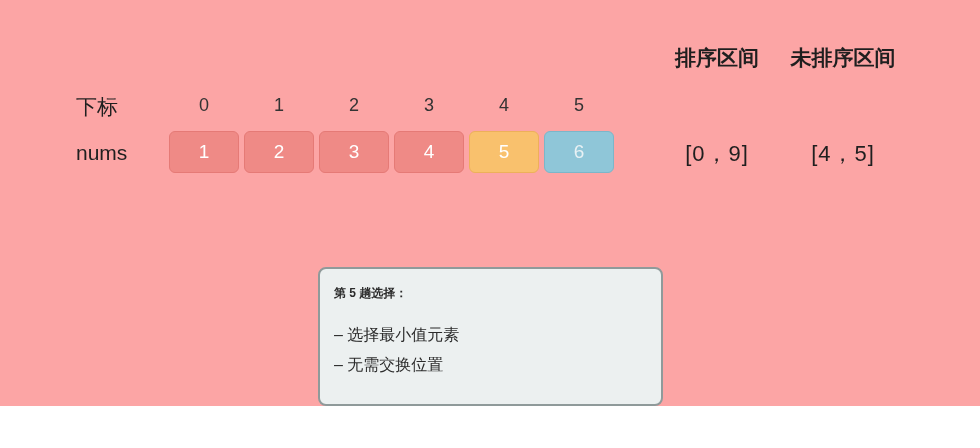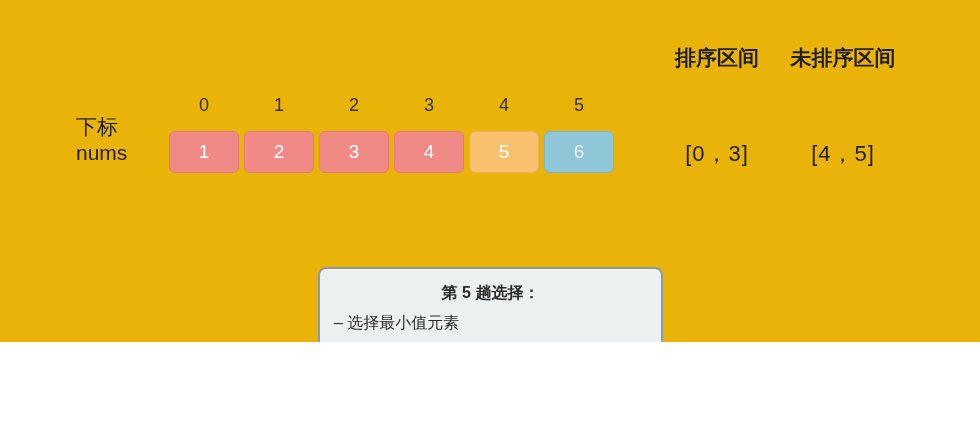--- a/index.html
+++ b/index.html
@@ -3,43 +3,43 @@
 <meta charset="utf-8">
 <style>
   html, body { margin: 0; padding: 0; }
   body {
     font-family: "Liberation Sans", "DejaVu Sans", sans-serif;
     background: #ffffff;
   }
   .canvas {
     position: relative;
     width: 980px;
-    height: 342px;
-    background: #eab308;
+    height: 406px;
+    background: #fca5a5;
     overflow: hidden;
   }
   .col-header {
     position: absolute;
     top: 44px;
     font-size: 21px;
     font-weight: 700;
     color: #1f1f1f;
     text-align: center;
     white-space: nowrap;
   }
   .hdr-sorted { left: 663px; width: 108px; }
   .hdr-unsorted { left: 778px; width: 130px; }
   .row-label {
     position: absolute;
     left: 76px;
     font-size: 21px;
     color: #1f1f1f;
     white-space: nowrap;
   }
-  .label-index { top: 93px; margin-top: 20px; }
+  .label-index { top: 93px; }
   .label-nums { top: 141px; }
   .indices {
     position: absolute;
     left: 169px;
     top: 95px;
     display: flex;
     gap: 5px;
   }
   .idx {
     width: 70px;
@@ -82,26 +82,25 @@
     top: 267px;
     width: 345px;
     height: 139px;
     box-sizing: border-box;
     border-radius: 8px;
     border: 2px solid #8f9a9a;
     background: #ecf0f0;
     padding: 12px 14px;
   }
   .info-title {
-    font-size: 16px;
+    font-size: 12px;
     font-weight: 700;
     color: #2b2b2b;
     line-height: 24px;
-    margin-bottom: 3px;
-    text-align: center;
+    margin-bottom: 15px;
   }
   .info-line {
     font-size: 16px;
     color: #2b2b2b;
     line-height: 30px;
     white-space: nowrap;
   }
 </style>
 </head>
 <body>
@@ -125,21 +124,22 @@
 
   <div class="cells">
     <div class="cell" style="background-color: rgb(239, 138, 134); border-color: rgb(229, 122, 118); color: rgb(255, 255, 255);">1</div>
     <div class="cell" style="background-color: rgb(239, 138, 134); border-color: rgb(229, 122, 118); color: rgb(255, 255, 255);">2</div>
     <div class="cell" style="background-color: rgb(239, 138, 134); border-color: rgb(229, 122, 118); color: rgb(255, 255, 255);">3</div>
     <div class="cell" style="background-color: rgb(239, 138, 134); border-color: rgb(229, 122, 118); color: rgb(255, 255, 255);">4</div>
     <div class="cell" style="background-color: rgb(249, 193, 109); border-color: rgb(237, 176, 90); color: rgb(255, 255, 255);">5</div>
     <div class="cell" style="background-color: rgb(143, 198, 216); border-color: rgb(124, 182, 201); color: rgb(232, 241, 244);">6</div>
   </div>
 
-  <div class="interval interval-sorted">[0，3]</div>
+  <div class="interval interval-sorted">[0，9]</div>
   <div class="interval interval-unsorted">[4，5]</div>
 
   <div class="info-box" style="background-color: rgb(236, 240, 240); border-color: rgb(143, 154, 154);">
     <div class="info-title">第 5 趟选择：</div>
     <div class="info-line">– 选择最小值元素</div>
+    <div class="info-line">– 无需交换位置</div>
   </div>
 
 </div>
 
 </body></html>

